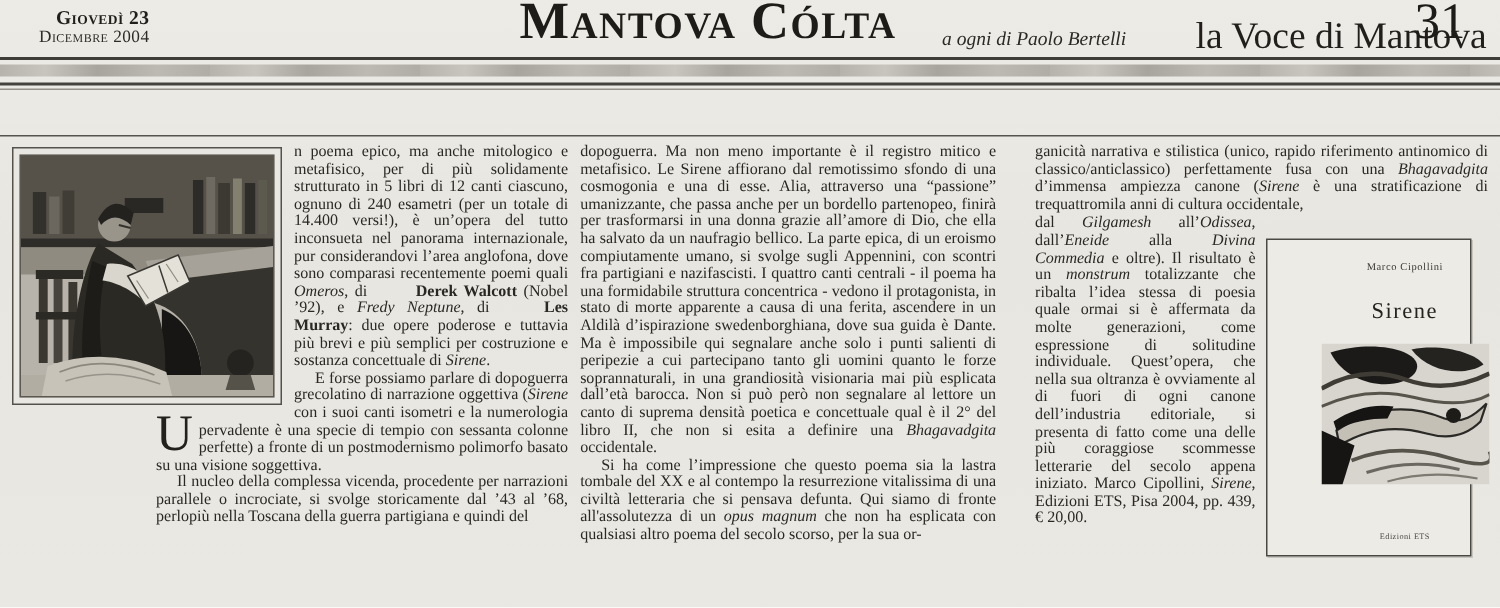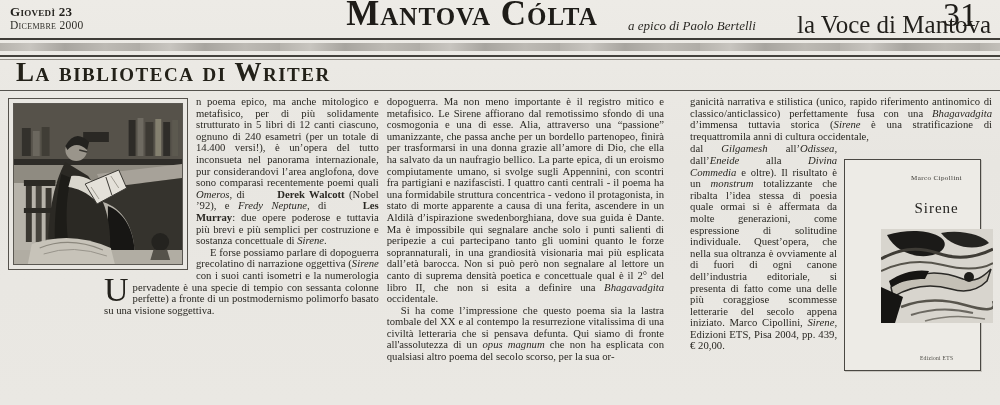--- a/index.html
+++ b/index.html
@@ -1,21 +1,21 @@
 <!DOCTYPE html>
 <html><head>
 <meta charset="utf-8">
 <style>
   html,body{margin:0;padding:0;width:1000px;height:405px;overflow:hidden;}
   .page{position:relative;width:1000px;height:405px;
         background:linear-gradient(180deg,#edebe6 0%,#e8e6e1 40%,#eae8e3 100%);
         font-family:"Liberation Serif","DejaVu Serif",serif;color:#2a2823;}
 
   
-  .dateblock{position:absolute;left:10px;top:5px;line-height:1.1;}
+  .dateblock{position:absolute;left:26px;top:5px;line-height:1.1;text-align:right;}
   .d1{font-size:13px;font-weight:bold;font-variant:small-caps;letter-spacing:.3px;color:#211f1b;}
   .d2{font-size:11.5px;font-variant:small-caps;letter-spacing:.3px;color:#2e2c27;}
   .mast-title{position:absolute;left:472px;top:-6px;transform:translateX(-50%);margin:0;
         font-size:35px;font-weight:600;font-variant:small-caps;letter-spacing:1px;color:#1e1c18;white-space:nowrap;}
   .curator{position:absolute;left:628px;top:18px;font-style:italic;font-size:13px;color:#2b2924;white-space:nowrap;}
   .brand{position:absolute;left:797px;top:11px;font-size:25px;color:#211f1b;white-space:nowrap;}
   .pagenum{position:absolute;left:943px;top:-4px;font-size:34px;color:#1e1c18;}
 
   .rule{position:absolute;left:0;right:0;}
   .rule-a{top:38px;height:2px;background:#3f3d38;}
@@ -57,34 +57,33 @@
   .cov-pub{font-size:5.5px;letter-spacing:.3px;margin-top:auto;margin-bottom:9px;color:#4a4842;}
 </style>
 </head>
 <body>
 
 <div class="page">
 
   <header>
     <div class="dateblock">
       <div class="d1">Giovedì 23</div>
-      <div class="d2">Dicembre 2000</div>
+      <div class="d2">Dicembre 2004</div>
     </div>
     <h1 class="mast-title">Mantova Cólta</h1>
-    <div class="curator">a epico di Paolo Bertelli</div>
+    <div class="curator">a ogni di Paolo Bertelli</div>
     <div class="brand">la Voce di Mantova</div>
     <div class="pagenum">31</div>
   </header>
 
   <div class="rule rule-a"></div>
   <div class="band"></div>
   <div class="rule rule-b"></div>
   <div class="rule rule-b2"></div>
 
-  <h2 class="headline">La biblioteca di Writer</h2>
   <div class="rule rule-c"></div>
 
   <main class="body">
 
     <section class="col1">
       <figure class="illus" style="margin:2px 8px 4px 0;">
         <div class="inner">
           <svg viewBox="0 0 170 160" preserveAspectRatio="none">
             <rect width="170" height="160" fill="#b7b3aa"></rect>
             <rect width="170" height="58" fill="#56524a"></rect>
@@ -132,29 +131,30 @@
             <path d="M30,150 Q60,140 94,152" fill="none" stroke="#97938a" stroke-width="1"></path>
 
             <circle cx="148" cy="138" r="9" fill="#24231f"></circle>
             <polygon points="141,146 155,146 158,156 138,156" fill="#55524a"></polygon>
           </svg>
         </div>
       </figure>
       <div class="spacer"></div>
       <p class="p"><span class="dropcap">U</span><span><span>n poema epico, ma anche mitologico e metafisico, per di più solidamente strutturato in 5 libri di 12 canti ciascuno, ognuno di 240 esametri (per un totale di 14.400 versi!), è un’opera del tutto inconsueta nel panorama internazionale, pur considerandovi l’area anglofona, dove sono comparasi recentemente poemi quali </span><span class="i">Omeros</span><span>, di </span><span class="b">Derek Walcott</span><span> (Nobel ’92), e </span><span class="i">Fredy Neptune</span><span>, di </span><span class="b">Les Murray</span><span>: due opere poderose e tuttavia più brevi e più semplici per costruzione e sostanza concettuale di </span><span class="i">Sirene</span><span>.</span></span></p>
       <p class="p ind"><span>E forse possiamo parlare di dopoguerra grecolatino di narrazione oggettiva (</span><span class="i">Sirene</span><span> con i suoi canti isometri e la numerologia pervadente è una specie di tempio con sessanta colonne perfette) a fronte di un postmodernismo polimorfo basato su una visione soggettiva.</span></p>
+      <p class="p ind"><span>Il nucleo della complessa vicenda, procedente per narrazioni parallele o incrociate, si svolge storicamente dal ’43 al ’68, perlopiù nella Toscana della guerra partigiana e quindi del</span></p>
     </section>
 
     <section class="col2">
       <p class="p"><span>dopoguerra. Ma non meno importante è il registro mitico e metafisico. Le Sirene affiorano dal remotissimo sfondo di una cosmogonia e una di esse. Alia, attraverso una “passione” umanizzante, che passa anche per un bordello partenopeo, finirà per trasformarsi in una donna grazie all’amore di Dio, che ella ha salvato da un naufragio bellico. La parte epica, di un eroismo compiutamente umano, si svolge sugli Appennini, con scontri fra partigiani e nazifascisti. I quattro canti centrali - il poema ha una formidabile struttura concentrica - vedono il protagonista, in stato di morte apparente a causa di una ferita, ascendere in un Aldilà d’ispirazione swedenborghiana, dove sua guida è Dante. Ma è impossibile qui segnalare anche solo i punti salienti di peripezie a cui partecipano tanto gli uomini quanto le forze soprannaturali, in una grandiosità visionaria mai più esplicata dall’età barocca. Non si può però non segnalare al lettore un canto di suprema densità poetica e concettuale qual è il 2° del libro II, che non si esita a definire una </span><span class="i">Bhagavadgita</span><span> occidentale.</span></p>
       <p class="p ind"><span>Si ha come l’impressione che questo poema sia la lastra tombale del XX e al contempo la resurrezione vitalissima di una civiltà letteraria che si pensava defunta. Qui siamo di fronte all'assolutezza di un </span><span class="i">opus magnum</span><span> che non ha esplicata con qualsiasi altro poema del secolo scorso, per la sua or-</span></p>
     </section>
 
     <section class="col3">
-      <p class="p intro"><span>ganicità narrativa e stilistica (unico, rapido riferimento antinomico di classico/anticlassico) perfettamente fusa con una </span><span class="i">Bhagavadgita</span><span> d’immensa tuttavia storica (</span><span class="i">Sirene</span><span> è una stratificazione di trequattromila anni di cultura occidentale,</span></p>
+      <p class="p intro"><span>ganicità narrativa e stilistica (unico, rapido riferimento antinomico di classico/anticlassico) perfettamente fusa con una </span><span class="i">Bhagavadgita</span><span> d’immensa ampiezza canone (</span><span class="i">Sirene</span><span> è una stratificazione di trequattromila anni di cultura occidentale,</span></p>
       <div class="col3row">
         <p class="p rest"><span>dal </span><span class="i">Gilgamesh</span><span> all’</span><span class="i">Odissea</span><span>, dall’</span><span class="i">Eneide</span><span> alla </span><span class="i">Divina Commedia</span><span> e oltre). Il risultato è un </span><span class="i">monstrum</span><span> totalizzante che ribalta l’idea stessa di poesia quale ormai si è affermata da molte generazioni, come espressione di solitudine individuale. Quest’opera, che nella sua oltranza è ovviamente al di fuori di ogni canone dell’industria editoriale, si presenta di fatto come una delle più coraggiose scommesse letterarie del secolo appena iniziato. Marco Cipollini, </span><span class="i">Sirene</span><span>, Edizioni ETS, Pisa 2004, pp. 439, € 20,00.</span></p>
         <aside class="cover">
           <div class="cov-author">Marco Cipollini</div>
           <div class="cov-title">Sirene</div>
           <div class="cov-art">
             <svg viewBox="0 0 112 94" preserveAspectRatio="none">
               <rect width="112" height="94" fill="#d8d5ce"></rect>
               <path d="M6,6 C38,-4 72,6 62,20 C52,32 18,30 6,6 Z" fill="#1b1a18"></path>
               <path d="M60,4 C80,0 102,6 108,14 C96,22 72,20 60,4 Z" fill="#242320"></path>

